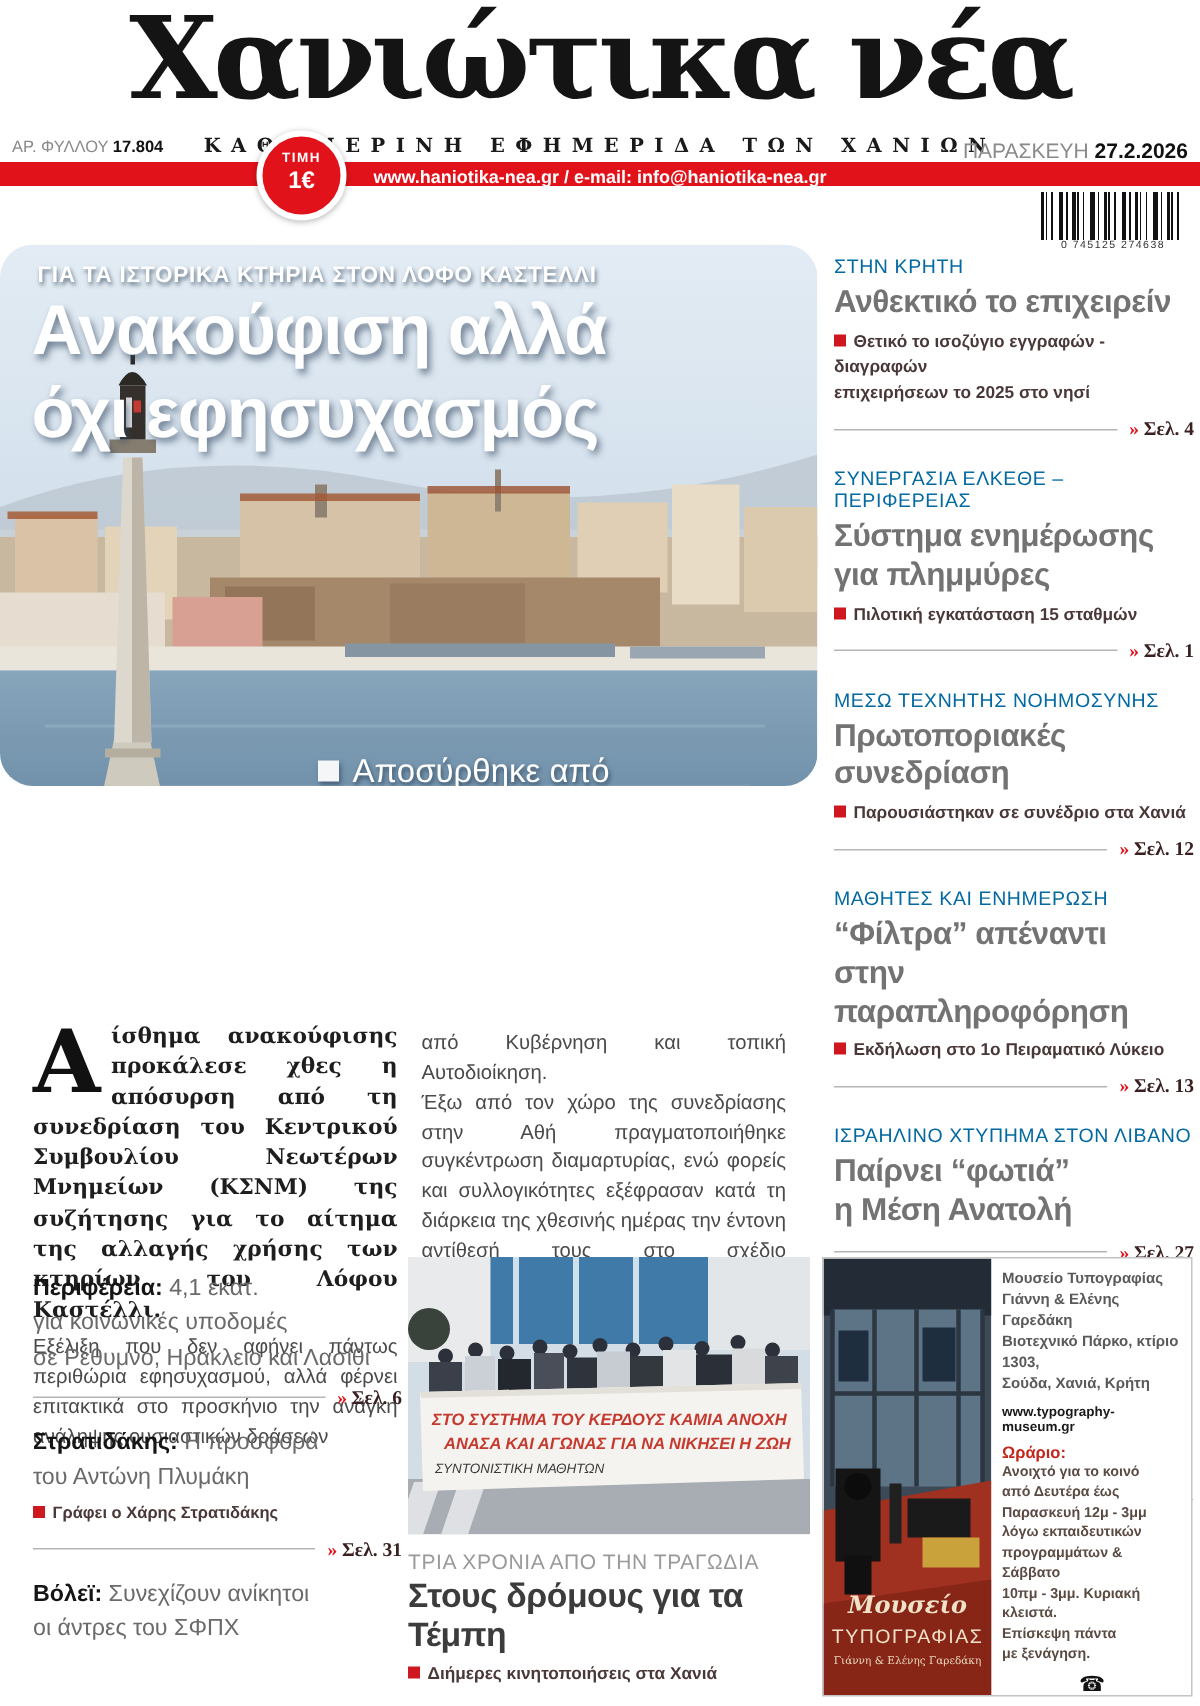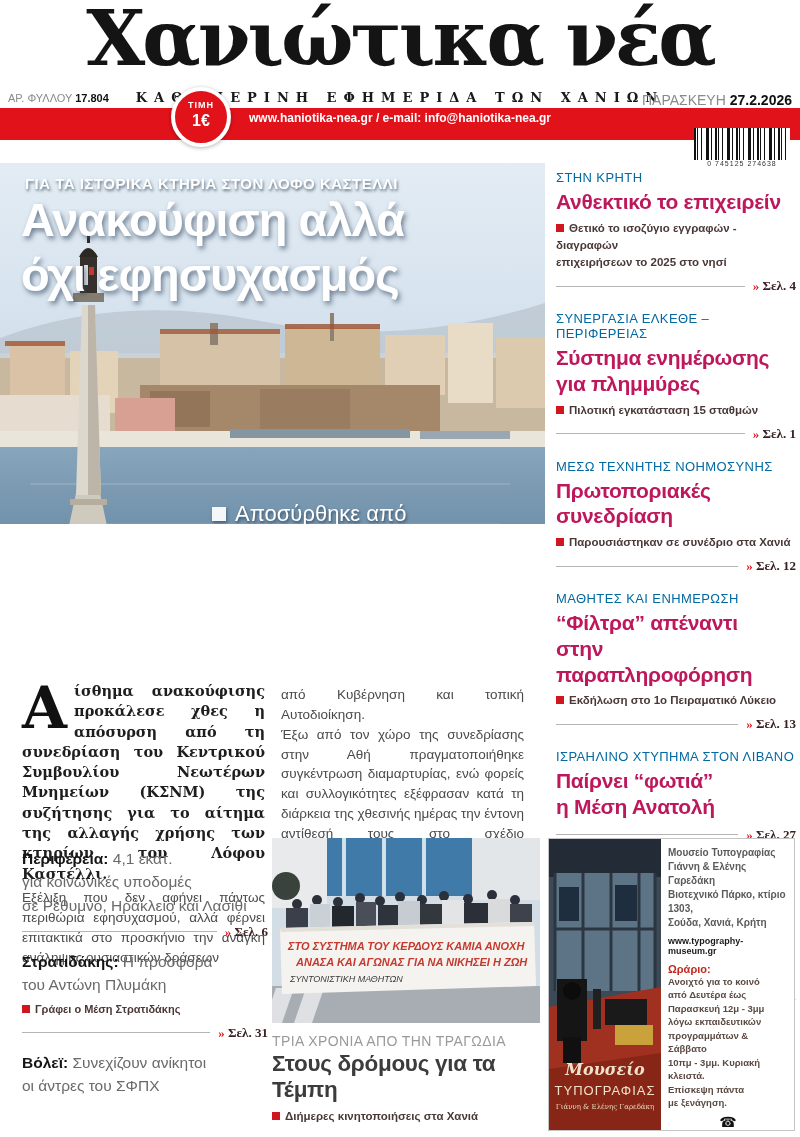--- a/index.html
+++ b/index.html
@@ -8,34 +8,34 @@
 
   
   .masthead-title{position:absolute;top:-6px;left:0;right:0;text-align:center;
     font-family:"DejaVu Serif",serif;font-weight:bold;font-size:76px;letter-spacing:-3px;color:#141414;}
   .issue-info{position:absolute;top:92px;left:8px;font-size:11px;color:#8a8a8a;}
   .issue-info b{color:#111;}
   .paper-subtitle{position:absolute;top:90px;left:0;right:0;text-align:center;
     font-family:"DejaVu Serif",serif;font-weight:bold;font-size:13px;letter-spacing:7px;color:#1a1a1a;}
   .date-info{position:absolute;top:92px;right:8px;font-size:14px;color:#8a8a8a;}
   .date-info b{color:#111;}
-  .red-bar{position:absolute;top:108px;left:0;width:800px;height:32px;background:#e2121b;}
+  .red-bar{position:absolute;top:108px;left:0;width:800px;height:16px;background:#e2121b;}
   .red-bar .bar-text{display:block;text-align:center;color:#fff;font-weight:bold;font-size:12px;line-height:20px;}
   .price-badge{position:absolute;top:87px;left:171px;width:52px;height:52px;border-radius:50%;
     background:#e2121b;border:4px solid #fff;box-shadow:0 1px 4px rgba(0,0,0,.3);color:#fff;text-align:center;z-index:5;}
   .price-badge .t{display:block;font-size:9px;font-weight:bold;margin-top:9px;letter-spacing:1px;}
   .price-badge .p{display:block;font-size:16px;font-weight:bold;margin-top:2px;}
   .barcode-wrap{position:absolute;top:128px;right:10px;width:96px;text-align:center;}
   .barcode{height:32px;background:repeating-linear-gradient(90deg,
       #111 0 2px,#fff 2px 3px,#111 3px 4px,#fff 4px 7px,#111 7px 8px,#fff 8px 12px,
       #111 12px 15px,#fff 15px 17px,#111 17px 18px,#fff 18px 21px);}
   .barcode-digits{font-size:7px;color:#333;letter-spacing:1px;}
 
   
-  .hero{position:absolute;top:163px;left:0;width:545px;height:361px;overflow:hidden;}
+  .hero{position:absolute;top:163px;left:0;width:545px;height:361px;overflow:hidden;border-radius:22px;}
   .hero svg{position:absolute;top:0;left:0;}
   .hero-kicker{position:absolute;top:12px;left:25px;font-size:15px;font-weight:bold;color:#fff;
     letter-spacing:.5px;text-shadow:1px 2px 3px rgba(60,80,100,.8);}
   .hero-headline{position:absolute;top:30px;left:21px;font-size:47px;font-weight:bold;color:#fff;
     line-height:1.17;white-space:pre-line;text-shadow:2px 3px 5px rgba(50,70,95,.65);letter-spacing:-1px;}
   .hero-sub{position:absolute;top:334px;left:212px;font-size:22px;color:#fff;line-height:1.55;
     white-space:pre-line;text-shadow:1px 2px 3px rgba(30,50,70,.7);}
   .hero-sub .sq{display:inline-block;width:14px;height:14px;background:#f4f6f8;margin-right:9px;
     box-shadow:1px 2px 3px rgba(30,50,70,.5);}
 
@@ -47,21 +47,21 @@
   .drop-cap{float:left;font-size:58px;line-height:.8;font-weight:bold;padding:4px 7px 0 0;
     font-family:"DejaVu Serif",serif;color:#111;}
   .body-text{font-size:13.5px;line-height:1.47;color:#4a4a4a;text-align:justify;white-space:pre-line;margin-top:4px;}
   .lead-pageref{margin-top:16px;text-align:right;font-weight:bold;font-size:14px;color:#3a2020;}
   .mark{color:#e2121b;font-weight:bold;}
 
   
   .sidebar{position:absolute;top:170px;left:556px;width:240px;}
   .sb-item{margin-bottom:17px;}
   .sb-kicker{font-size:13px;color:#0369a1;letter-spacing:.4px;margin-bottom:4px;}
-  .sb-title{font-size:21px;font-weight:bold;color:#be185d;line-height:1.22;white-space:pre-line;letter-spacing:-.3px;}
+  .sb-title{font-size:21px;font-weight:bold;color:#737373;line-height:1.22;white-space:pre-line;letter-spacing:-.3px;}
   .sb-sub{margin-top:5px;font-size:11.5px;font-weight:bold;color:#4a3838;line-height:1.5;white-space:pre-line;}
   .bullet-sq{display:inline-block;width:8px;height:8px;background:#cf1720;margin-right:5px;}
   .pageref-row{display:flex;align-items:center;gap:8px;margin-top:7px;font-family:Liberation Serif, serif;}
   .pageref-row .line{flex:1;height:1px;background:#b5b5b5;}
   .pageref{font-weight:bold;font-size:13px;color:#3a2020;white-space:nowrap;}
   .sb-media{display:flex;gap:10px;align-items:flex-start;}
   .portrait{width:74px;height:74px;border-radius:50%;overflow:hidden;flex:0 0 74px;background:#ddd;}
 
   
   .briefs{position:absolute;top:847px;left:22px;width:246px;}
@@ -299,21 +299,21 @@
       <div class="pageref-row">
           <span class="line"></span>
           <span class="pageref"><span class="mark">»</span> <span>Σελ. 6</span></span>
         </div>
     </div>
 
 
     <div class="brief">
       <div class="brief-text"><span class="lead">Στρατιδάκης:</span><span> Η προσφορά
 του Αντώνη Πλυμάκη</span></div>
-      <div class="sb-sub"><span class="bullet-sq"></span><span>Γράφει ο Μέση Στρατιδάκης</span></div>
+      <div class="sb-sub"><span class="bullet-sq"></span><span>Γράφει ο Χάρης Στρατιδάκης</span></div>
       <div class="pageref-row">
           <span class="line"></span>
           <span class="pageref"><span class="mark">»</span> <span>Σελ. 31</span></span>
         </div>
     </div>
 
     <div class="brief">
       <div class="brief-text"><span class="lead">Βόλεϊ:</span><span> Συνεχίζουν ανίκητοι
 οι άντρες του ΣΦΠΧ</span></div>
 

